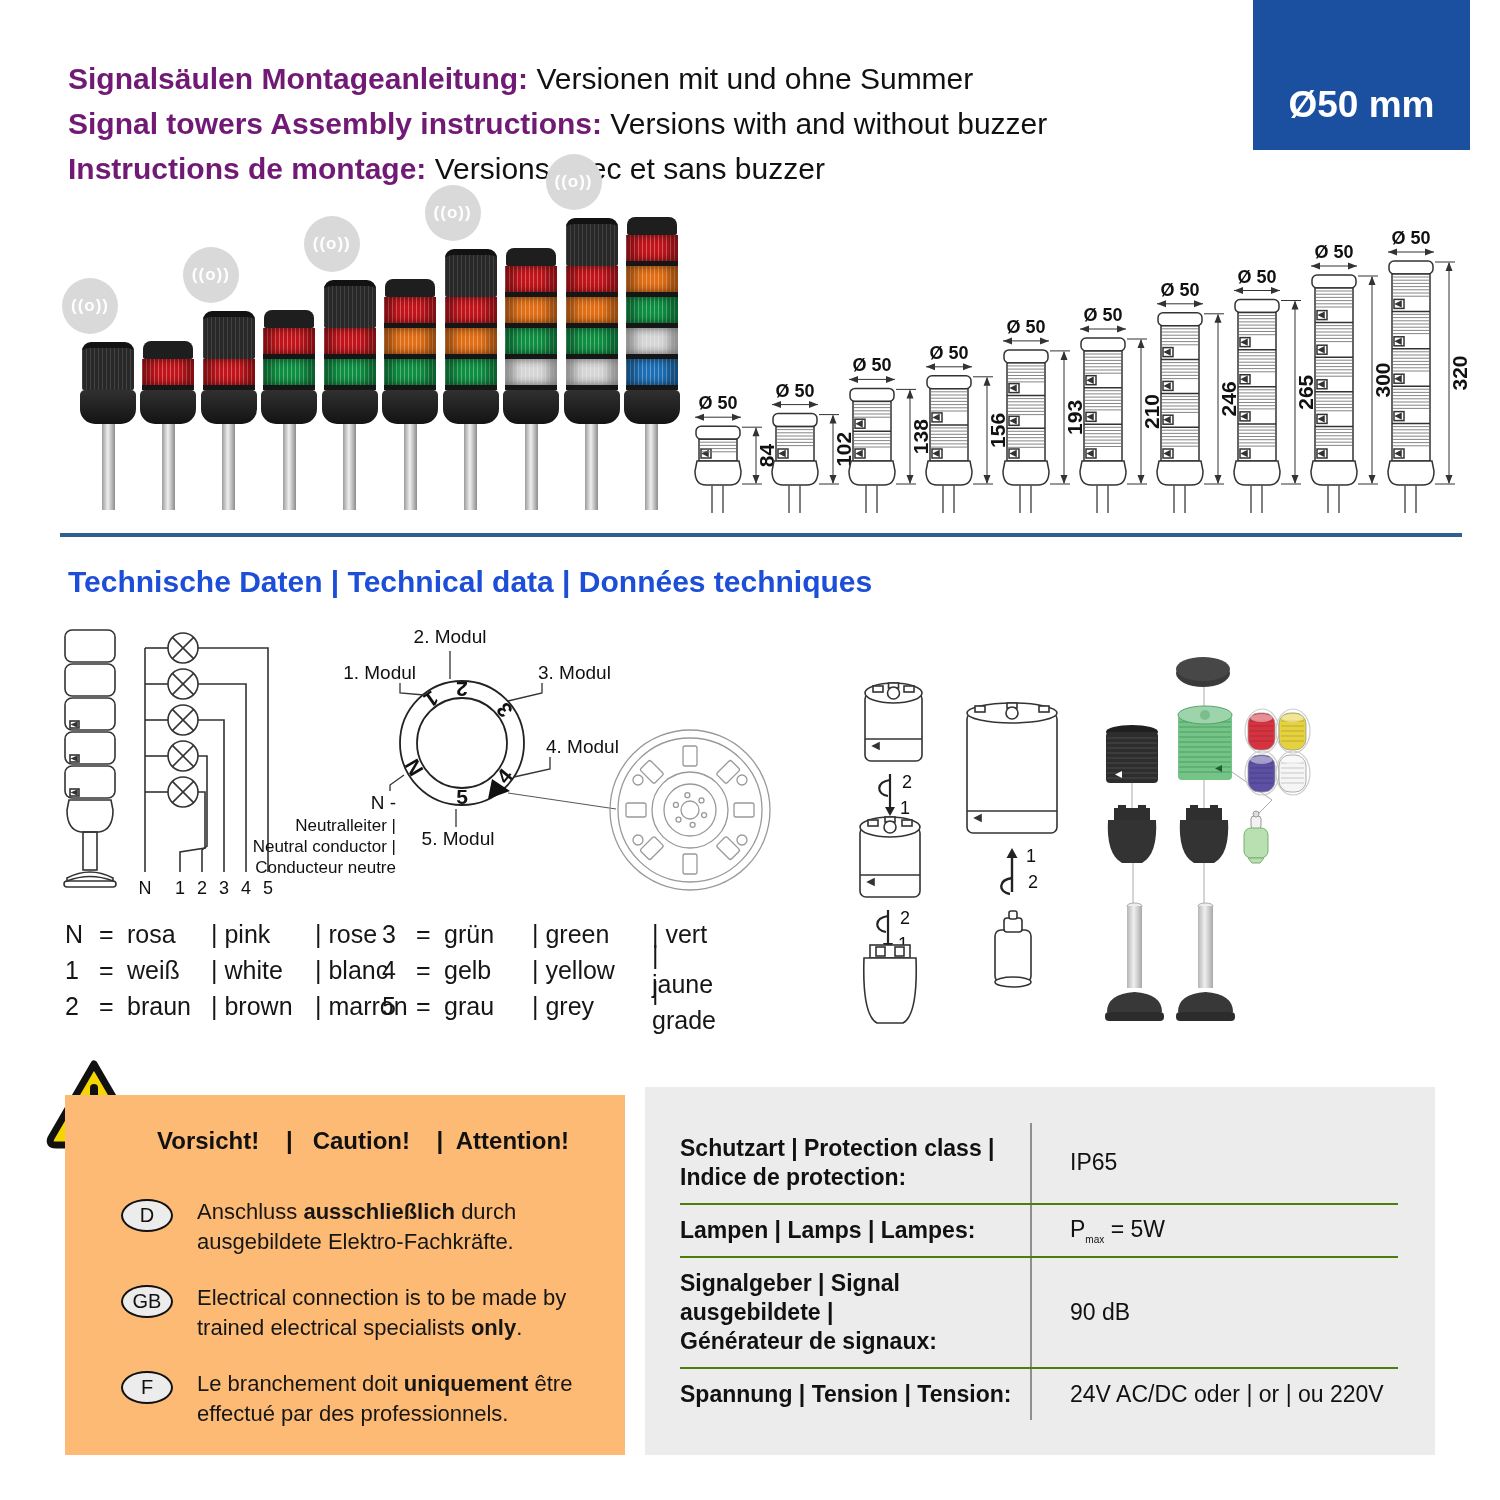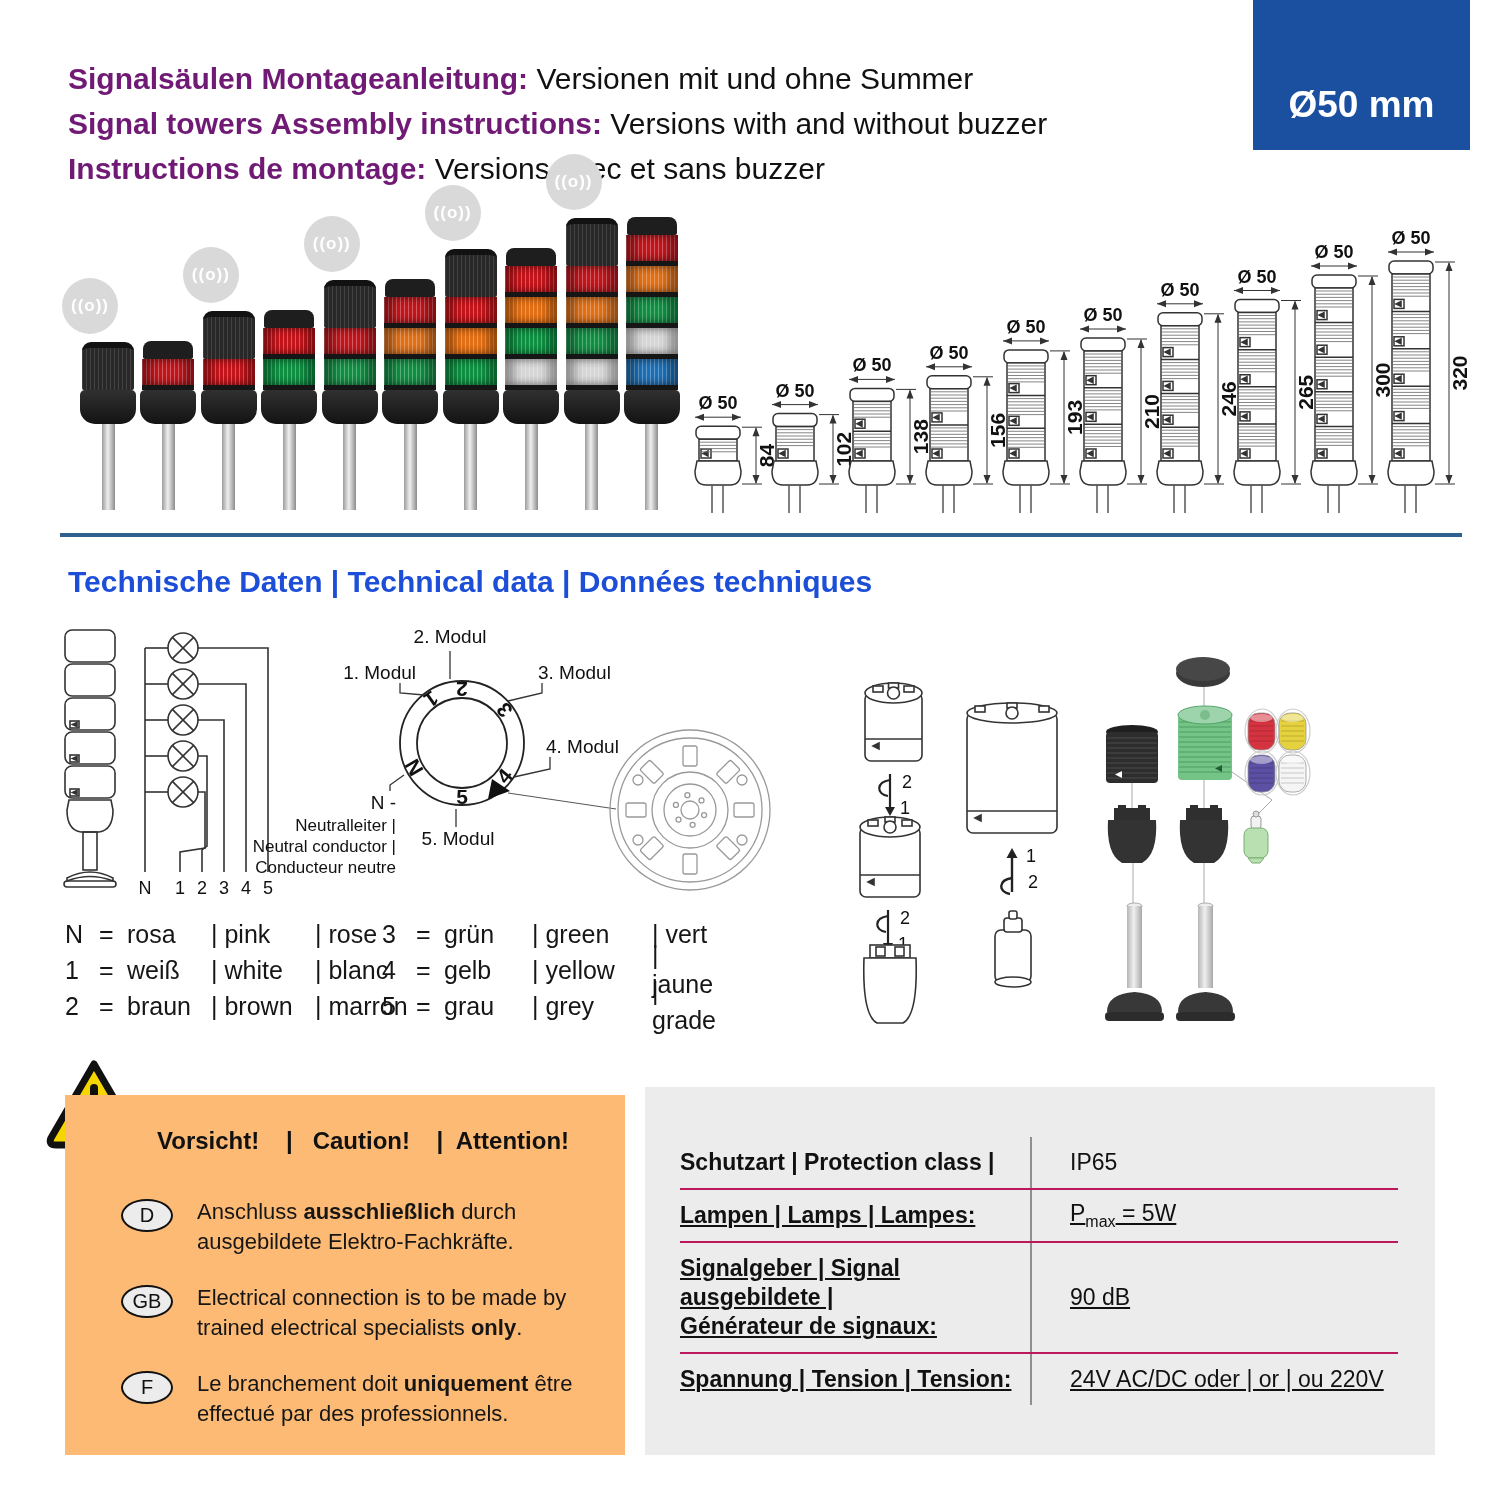--- a/index.html
+++ b/index.html
@@ -62,25 +62,25 @@
   .citem { display:flex; align-items:flex-start; gap:24px; }
   .lang-badge { flex:0 0 52px; height:33px; border:2px solid #111; border-radius:50%;
                 display:flex; align-items:center; justify-content:center; font-size:20px; margin-top:2px;
                 box-sizing:border-box; background:#ececec; }
   .citem p { margin:0; width:430px; font-size:22px; line-height:30px; color:#161616; }
 
   
   .spec-box { position:absolute; left:645px; top:1087px; width:790px; height:368px; background:#ececec;
               box-sizing:border-box; padding:5px 37px 5px 35px; display:flex; flex-direction:column; justify-content:center; }
   .spec-row { display:flex; align-items:stretch; }
-  .spec-row + .spec-row { border-top:2px solid #be185d;text-decoration:underline; }
+  .spec-row + .spec-row { border-top:2px solid #4d7c0f; }
   .spec-label { flex:0 0 350px; font-weight:bold; font-size:23px; line-height:29px;
                 display:flex; flex-direction:column; justify-content:center; padding:11px 0; }
   .spec-value { flex:1; border-left:2px solid #8f8f8f; padding-left:38px; display:flex; align-items:center; font-size:23px; }
-  .sub { font-size:16px; vertical-align:sub; }
+  .sub { font-size:10px; vertical-align:sub; }
 </style>
 </head>
 <body>
 
 <div class="page">
 
   <div class="titles">
     <div><span class="strong">Signalsäulen Montageanleitung:</span><span> Versionen mit und ohne Summer</span></div>
     <div><span class="strong">Signal towers Assembly instructions:</span><span> Versions with and without buzzer</span></div>
     <div><span class="strong">Instructions de montage:</span><span> Versions avec et sans buzzer</span></div>
@@ -783,20 +783,21 @@
           <div class="lang-badge">F</div>
           <p>Le branchement doit <b>uniquement</b> être effectué par des professionnels.</p>
         </div>
       </div>
   </div>
 
   <div class="spec-box" id="spec-box">
       <div class="spec-row">
         <div class="spec-label">
           <div>Schutzart | Protection class |</div>
+          <div>Indice de protection:</div>
         </div>
         <div class="spec-value">IP65</div>
       </div>
       <div class="spec-row">
         <div class="spec-label">
           <div>Lampen | Lamps | Lampes:</div>
         </div>
         <div class="spec-value">
           <span>P<span class="sub">max</span> = 5W</span>
         </div>

